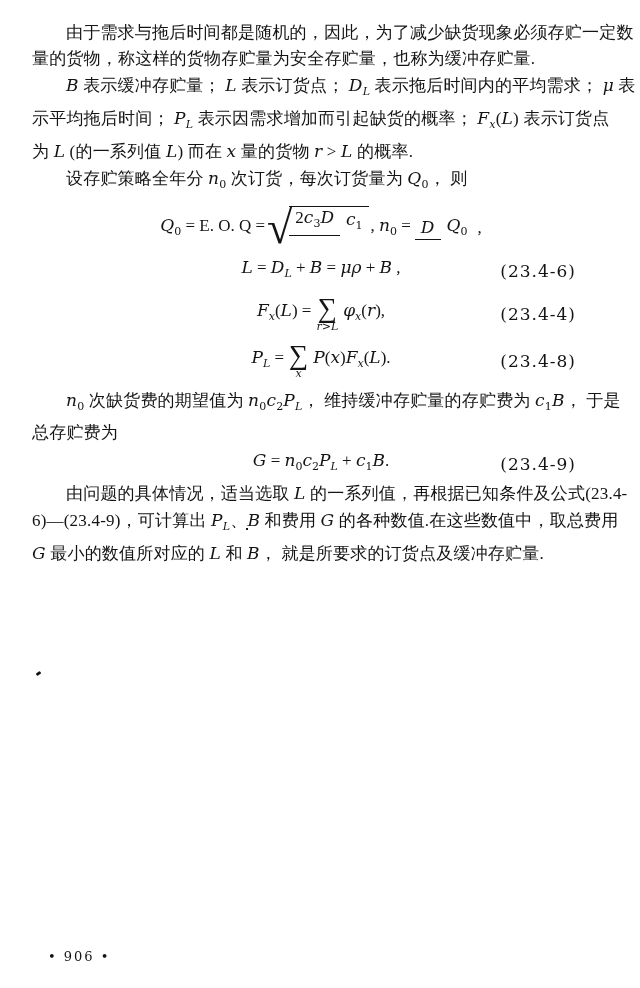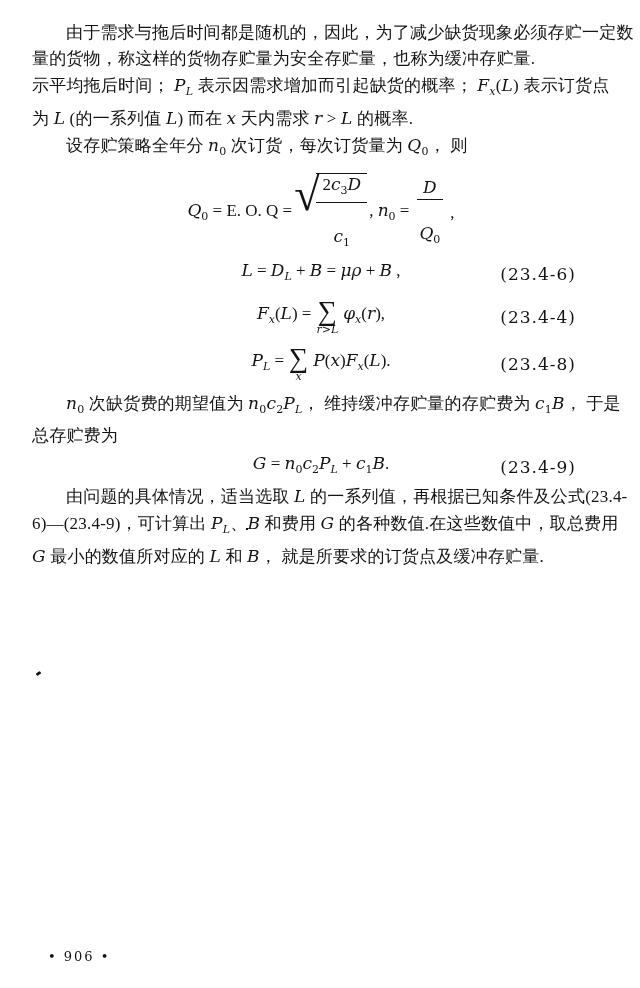--- a/index.html
+++ b/index.html
@@ -21,24 +21,24 @@
   .b{font-weight:normal;}
   .it{font-style:italic;font-family:"DejaVu Serif",serif;}
   .sub{font-size:11px;vertical-align:-4px;font-family:"DejaVu Serif",serif;}
   .subit{font-size:11px;vertical-align:-4px;font-style:italic;font-family:"DejaVu Serif",serif;}
   
   .eq-row{position:relative;text-align:center;white-space:nowrap;}
   .eq-tag{position:absolute;right:34px;top:50%;transform:translateY(-50%);
           font-family:"DejaVu Serif",serif;letter-spacing:1px;}
   .m{display:inline-block;vertical-align:middle;}
   
-  .frac{display:inline-flex;flex-direction:column;align-items:center;
+  .frac{display:inline-flex;flex-direction:row;align-items:center;
         vertical-align:middle;margin:0 4px;line-height:20px;}
   .frac .num{padding:0 6px 1px;border-bottom:1.6px solid #141414;}
-  .frac .den{padding:1px 6px 0;margin-top:22px;}
+  .frac .den{padding:1px 6px 0;}
   
   .sqrt{display:inline-flex;align-items:flex-start;vertical-align:middle;margin:0 2px;}
   .rad{font-size:46px;line-height:44px;font-weight:400;margin-right:-3px;}
   .sqrt .frac{border-top:1.7px solid #141414;margin:0;}
   
   .sum{display:inline-flex;flex-direction:column;align-items:center;
        vertical-align:middle;margin:0 5px;}
   .sigma{font-size:27px;line-height:26px;}
   .limits{font-size:11px;line-height:11px;font-family:"DejaVu Serif",serif;}
   .limits span{font-size:11px;}
@@ -50,22 +50,23 @@
                font-family:"DejaVu Serif",serif;letter-spacing:2px;}
   .sp-top{margin-top:8px;}
 </style>
 </head>
 <body>
 
 <div class="page">
 
   <div class="tline indent"><span>由于需求与拖后时间都是随机的，因此，为了减少缺货现象必须存贮一定数</span></div>
   <div class="tline"><span>量的货物，称这样的货物存贮量为安全存贮量，也称为</span><span class="b">缓冲存贮量</span><span>.</span></div>
+  <div class="tline indent"><span class="it">B</span><span> 表示缓冲存贮量； </span><span class="it">L</span><span> 表示订货点； </span><span class="it">D</span><span class="subit">L</span><span> 表示拖后时间内的平均需求； </span><span class="it">μ</span><span> 表</span></div>
   <div class="tline"><span>示平均拖后时间； </span><span class="it">P</span><span class="subit">L</span><span> 表示因需求增加而引起缺货的概率； </span><span class="it">F</span><span class="subit">x</span><span>(</span><span class="it">L</span><span>)</span><span> 表示订货点</span></div>
-  <div class="tline"><span>为 </span><span class="it">L</span><span> (的一系列值 </span><span class="it">L</span><span>) 而在 </span><span class="it">x</span><span> 天内需求 </span><span class="it">r</span><span> &gt; </span><span class="it">L</span><span> 的概率.</span></div>
+  <div class="tline"><span>为 </span><span class="it">L</span><span> (的一系列值 </span><span class="it">L</span><span>) 而在 </span><span class="it">x</span><span> 量的货物 </span><span class="it">r</span><span> &gt; </span><span class="it">L</span><span> 的概率.</span></div>
   <div class="tline indent"><span>设存贮策略全年分 </span><span class="it">n</span><span class="sub">0</span><span> 次订货，每次订货量为 </span><span class="it">Q</span><span class="sub">0</span><span>， 则</span></div>
 
   <div class="eq-row sp-top">
     <span class="m"><span class="it">Q</span><span class="sub">0</span><span> = E. O. Q = </span></span><span class="sqrt">
         <span class="rad">√</span>
         <span class="frac">
           <span class="num"><span>2</span><span class="it">c</span><span class="sub">3</span><span class="it">D</span></span>
           <span class="den"><span class="it">c</span><span class="sub">1</span></span>
         </span>
       </span><span class="m"><span>,  </span><span class="it">n</span><span class="sub">0</span><span> = </span></span><span class="frac">

